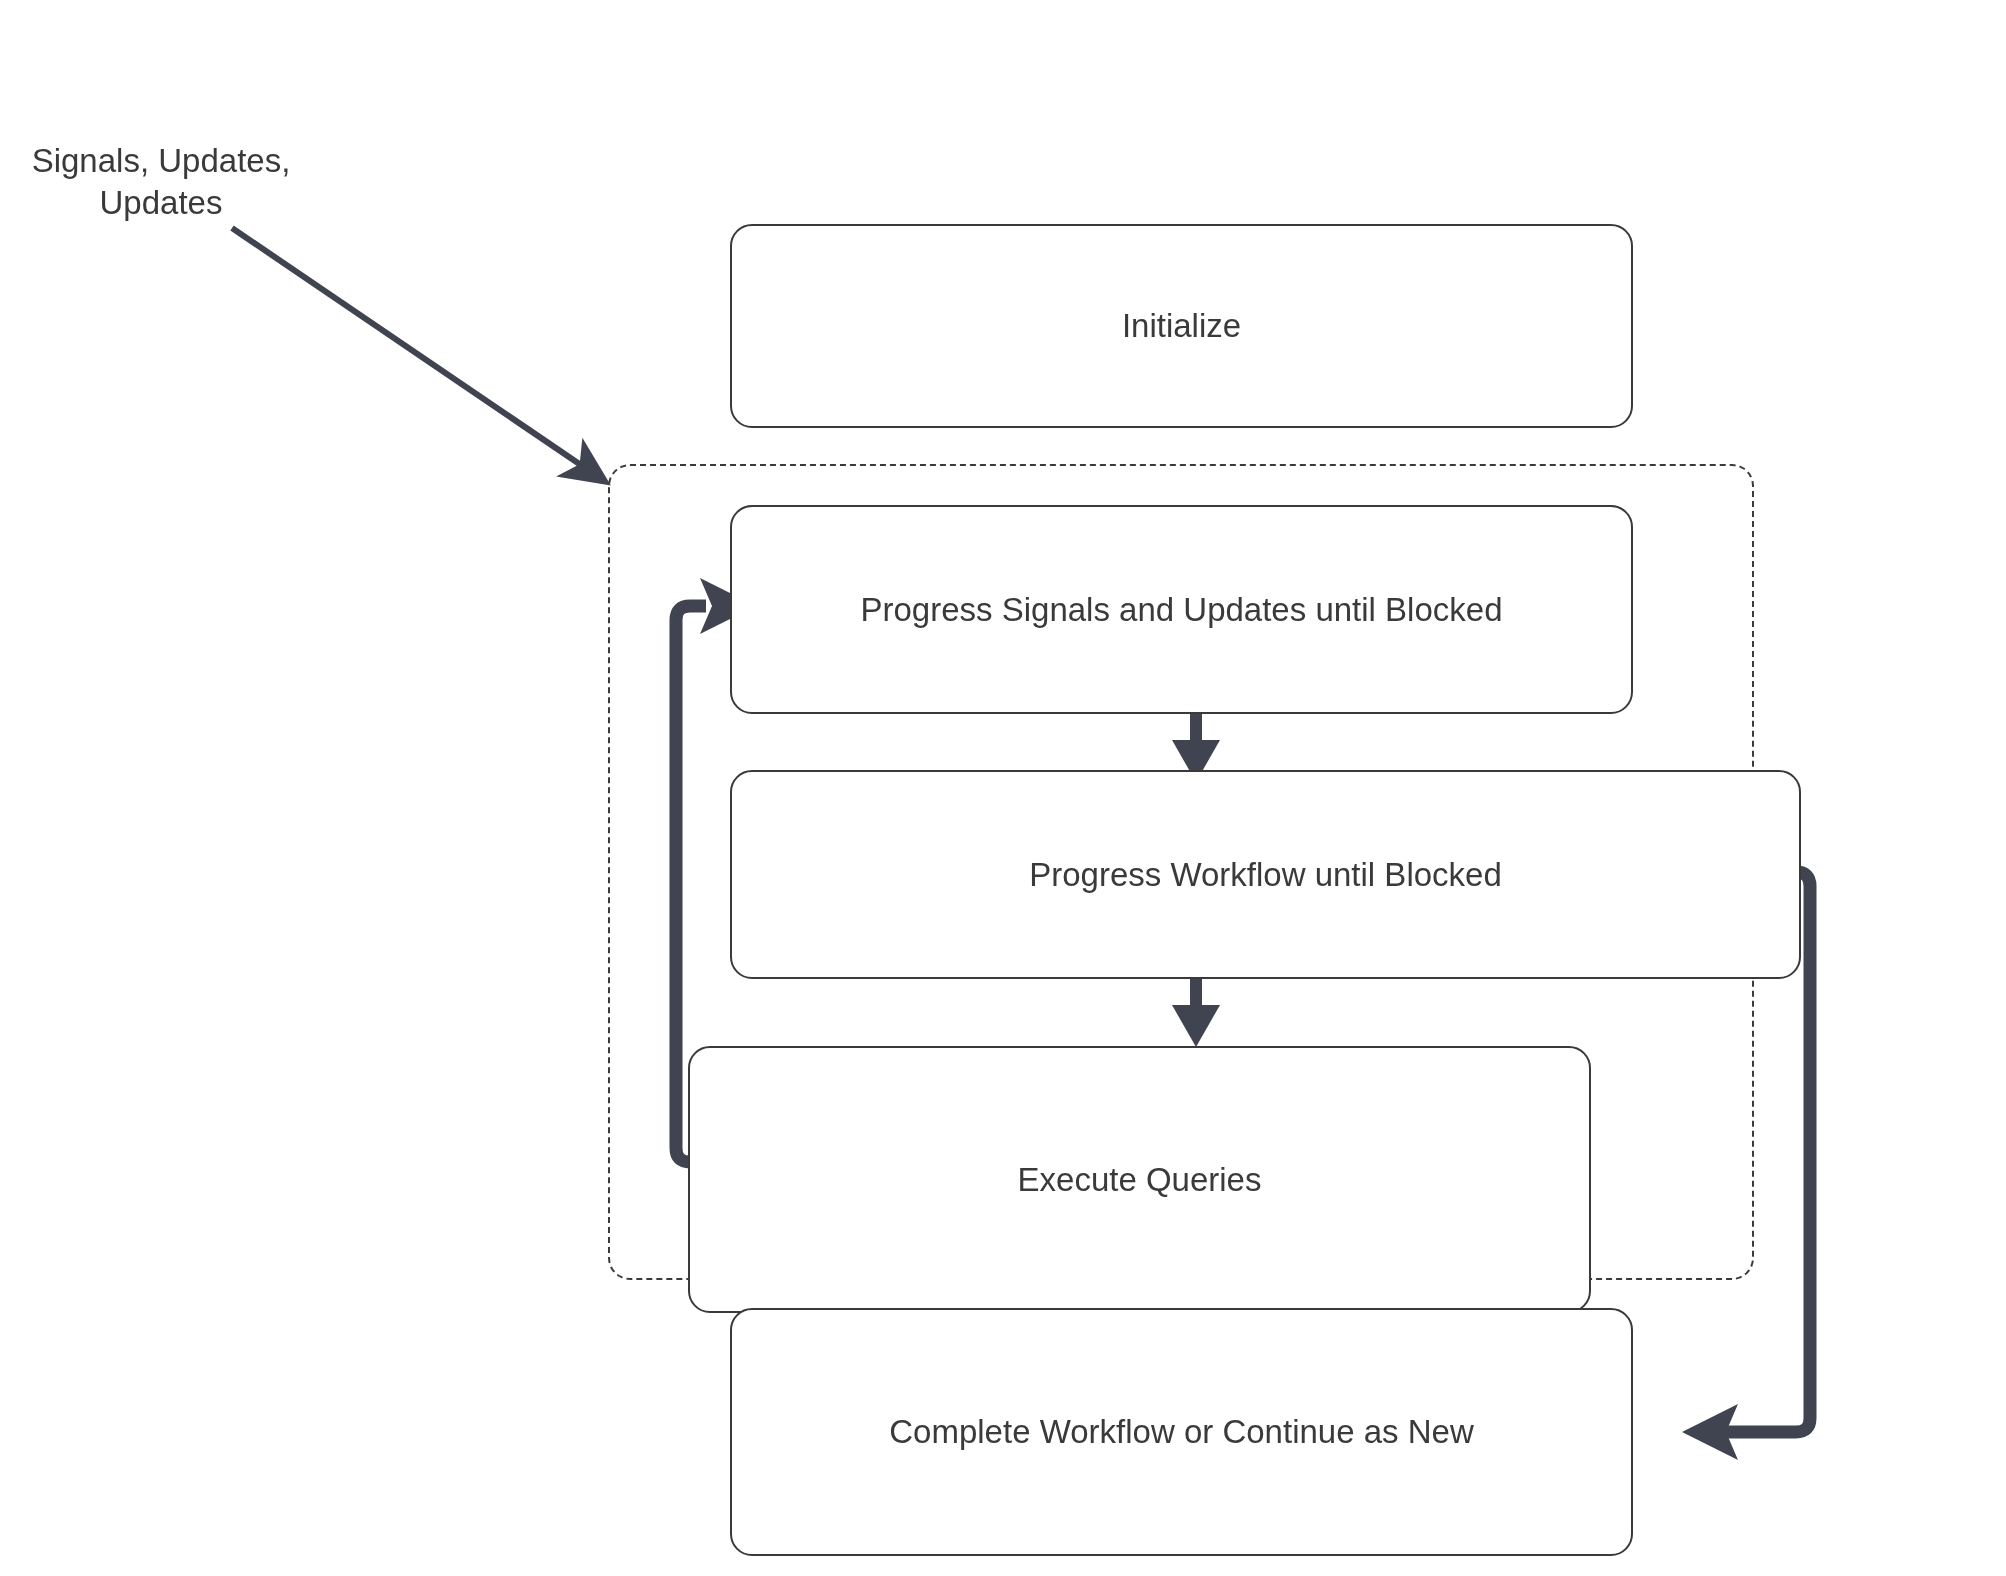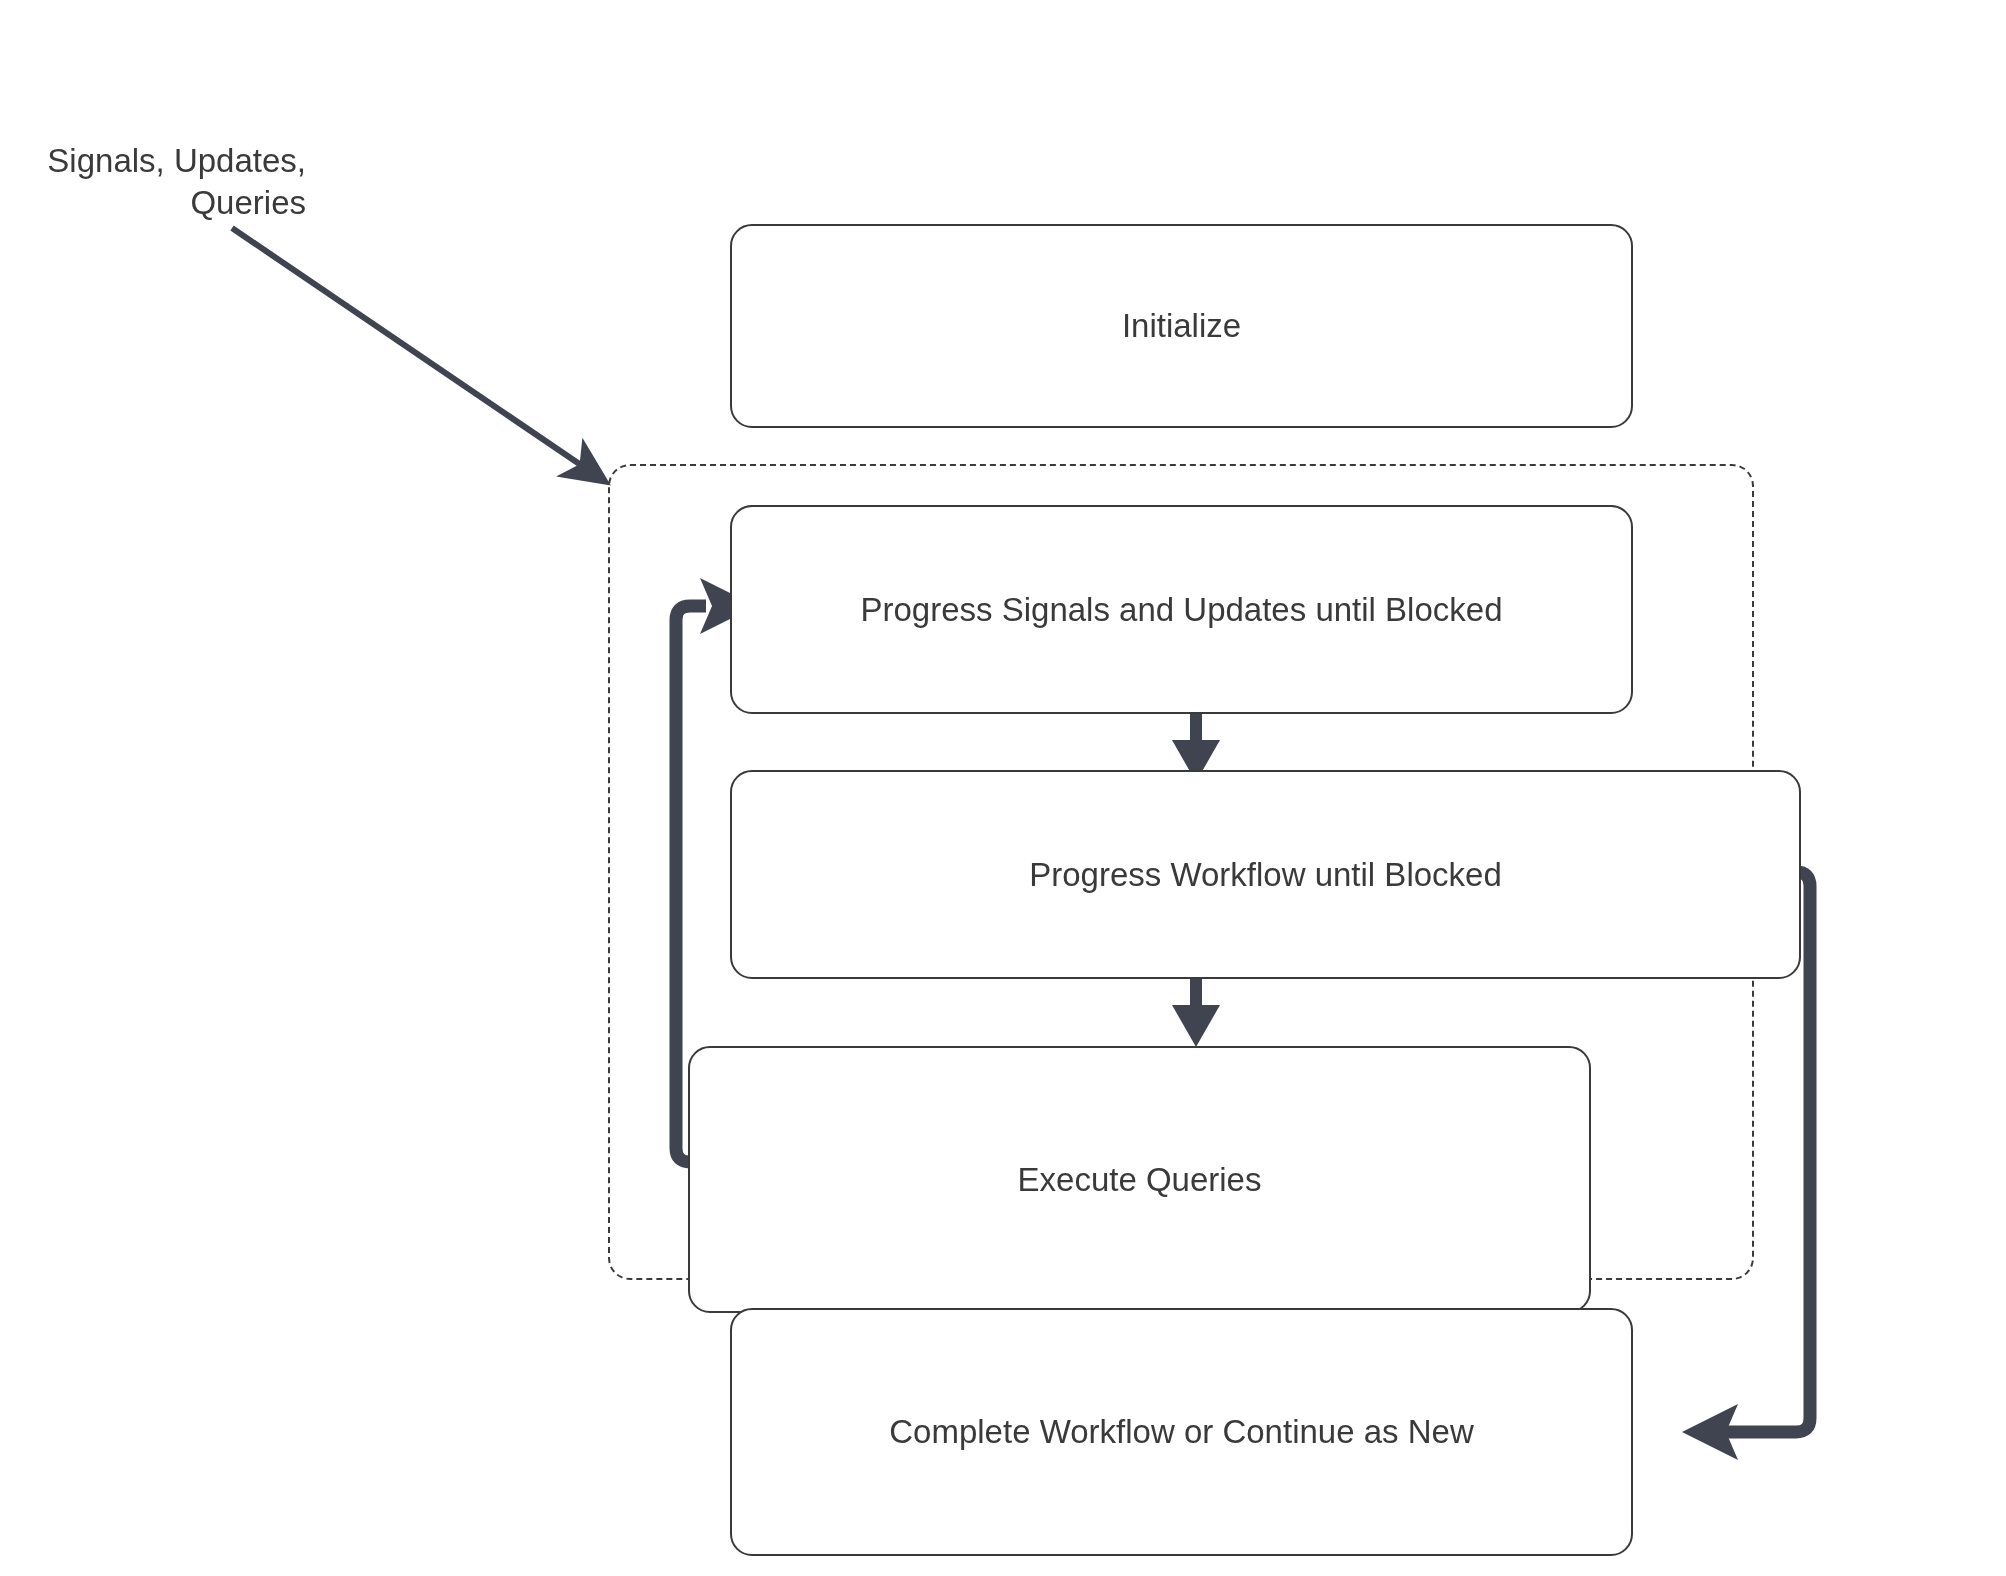--- a/index.html
+++ b/index.html
@@ -32,21 +32,21 @@
     font-size: 41px;
     font-style: italic;
     color: #333333;
     letter-spacing: 0.2px;
   }
   .ext-label {
     position: absolute;
     left: 16px;
     top: 140px;
     width: 290px;
-    text-align: right;
+    text-align: center;
     font-size: 33px;
     color: #3a3a3a;
     line-height: 1.28;
   }
   .node {
     position: absolute;
     box-sizing: border-box;
     border: 2px solid #3a3a3a;
     border-radius: 22px;
     background: #ffffff;
@@ -72,21 +72,21 @@
   #loop-container { left: 608px; top: 464px; width: 1146px; height: 816px; }
 </style>
 </head>
 <body>
 
 <div id="canvas">
 
 
   <div class="ext-label">
     <div>Signals, Updates,</div>
-    <div>Queries</div>
+    <div>Updates</div>
   </div>
 
   <svg id="wires" viewBox="0 0 2006 1576">
     <defs>
       <marker id="thinHead" markerWidth="9" markerHeight="9" refX="6.2" refY="4.5" orient="auto" markerUnits="strokeWidth">
         <path d="M0,0.6 L8.4,4.5 L0,8.4 L2.1,4.5 Z" fill="#3f4450"></path>
       </marker>
     </defs>
 
     <line x1="232" y1="228" x2="600" y2="478" stroke="#3f4450" stroke-width="6" marker-end="url(#thinHead)"></line>

